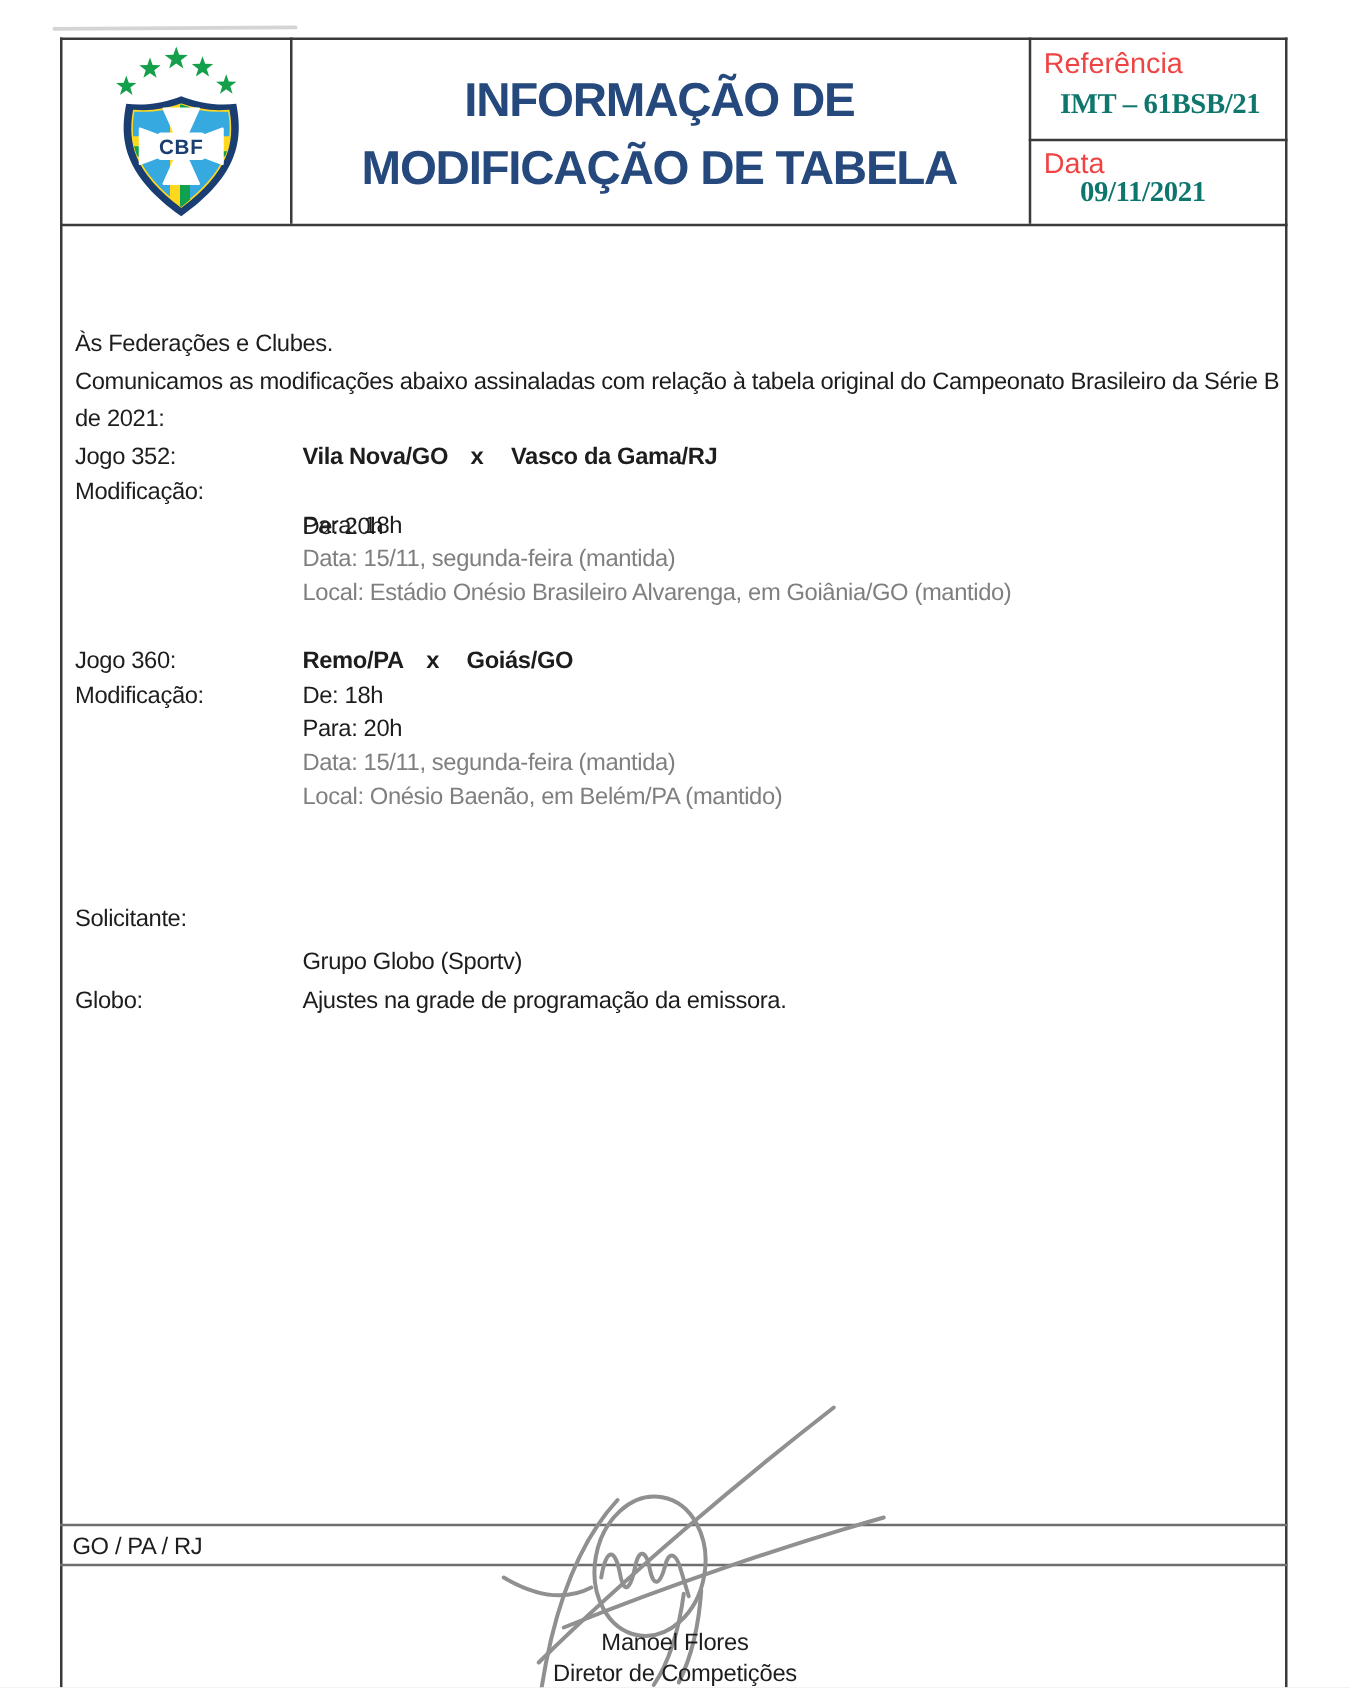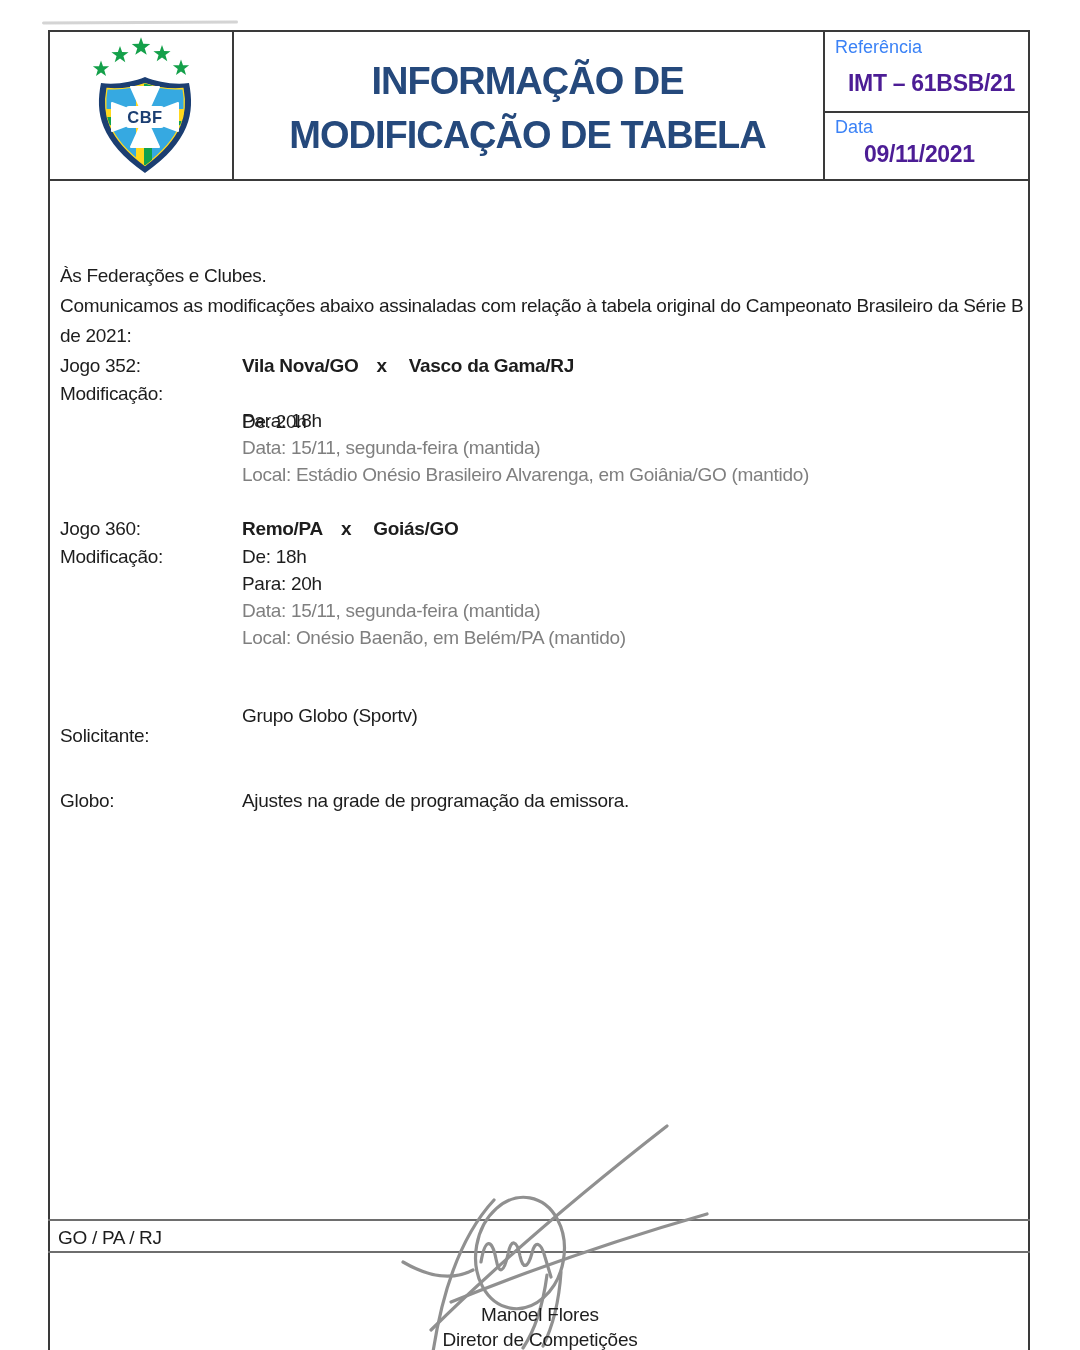--- a/index.html
+++ b/index.html
@@ -10,22 +10,22 @@
   }
   .abs{position:absolute;white-space:nowrap;}
   
   .line{position:absolute;background:#3a3a3a;}
   .line.soft{background:#6e6e6e;}
   
   .title-line{
     left:232px;width:591px;text-align:center;
     font-weight:bold;font-size:38px;letter-spacing:-1px;color:#25497c;
   }
-  .cell-label{font-size:18px;color:#3b82f6;}
-  .cell-value{font-size:23px;font-weight:bold;color:#4c1d95;letter-spacing:-0.3px;}
+  .cell-label{font-size:23px;color:#ef4444;}
+  .cell-value{font-size:23px;font-weight:bold;color:#0f766e;letter-spacing:-0.3px;font-family:Liberation Serif, serif;}
   
   .body-text{font-size:19px;letter-spacing:-0.3px;line-height:27px;color:#1d1d1d;}
   .bold{font-weight:bold;}
   .gray{color:#7f7f7f;text-align:right;}
   .match .sep{display:inline-block;margin:0 22px 0 18px;}
   
   .footer-name{font-size:19px;letter-spacing:-0.2px;color:#1d1d1d;text-align:center;width:290px;}
   .artifact{position:absolute;background:#a9a9a9;opacity:.5;border-radius:2px;transform:rotate(-.3deg);}
 </style>
 </head>
@@ -107,21 +107,21 @@
   <div class="abs body-text" style="left:60px;top:543px;">Modificação:</div>
   <div class="abs body-text bold match" style="left:242px;top:515px;">
     <span>Remo/PA</span><span class="sep">x</span><span>Goiás/GO</span>
   </div>
   <div class="abs body-text" style="left:242px;top:543px;text-align:right;">De: 18h</div>
   <div class="abs body-text" style="left:242px;top:570px;">Para: 20h</div>
   <div class="abs body-text gray" style="left:242px;top:597px;">Data: 15/11, segunda-feira (mantida)</div>
   <div class="abs body-text gray" style="left:242px;top:624px;">Local: Onésio Baenão, em Belém/PA (mantido)</div>
 
   <div class="abs body-text" style="left:60px;top:722px;">Solicitante:</div>
-  <div class="abs body-text" style="left:242px;top:702px;">Grupo Globo (Sportv)</div>
+  <div class="abs body-text" style="left:242px;top:756px;">Grupo Globo (Sportv)</div>
   <div class="abs body-text" style="left:60px;top:787px;">Globo:</div>
   <div class="abs body-text" style="left:242px;top:787px;">Ajustes na grade de programação da emissora.</div>
 
   <div class="abs body-text" style="left:58px;top:1224px;">GO / PA / RJ</div>
 
   <svg class="abs" style="left:395px;top:1090px;" width="330" height="265" viewBox="0 0 330 265">
     <g fill="none" stroke="#909090" stroke-width="3.2" stroke-linecap="round">
       <path d="M8,172 C30,185 55,192 78,180"></path>
       <ellipse cx="125" cy="163" rx="44" ry="56" transform="rotate(10 125 163)"></ellipse>
       <path d="M86,172 c4,-24 11,-24 15,-3 c3,16 8,14 12,-5 c3,-16 9,-14 12,2 c3,14 8,12 12,-3 c3,-13 9,-11 13,4 l6,20"></path>

